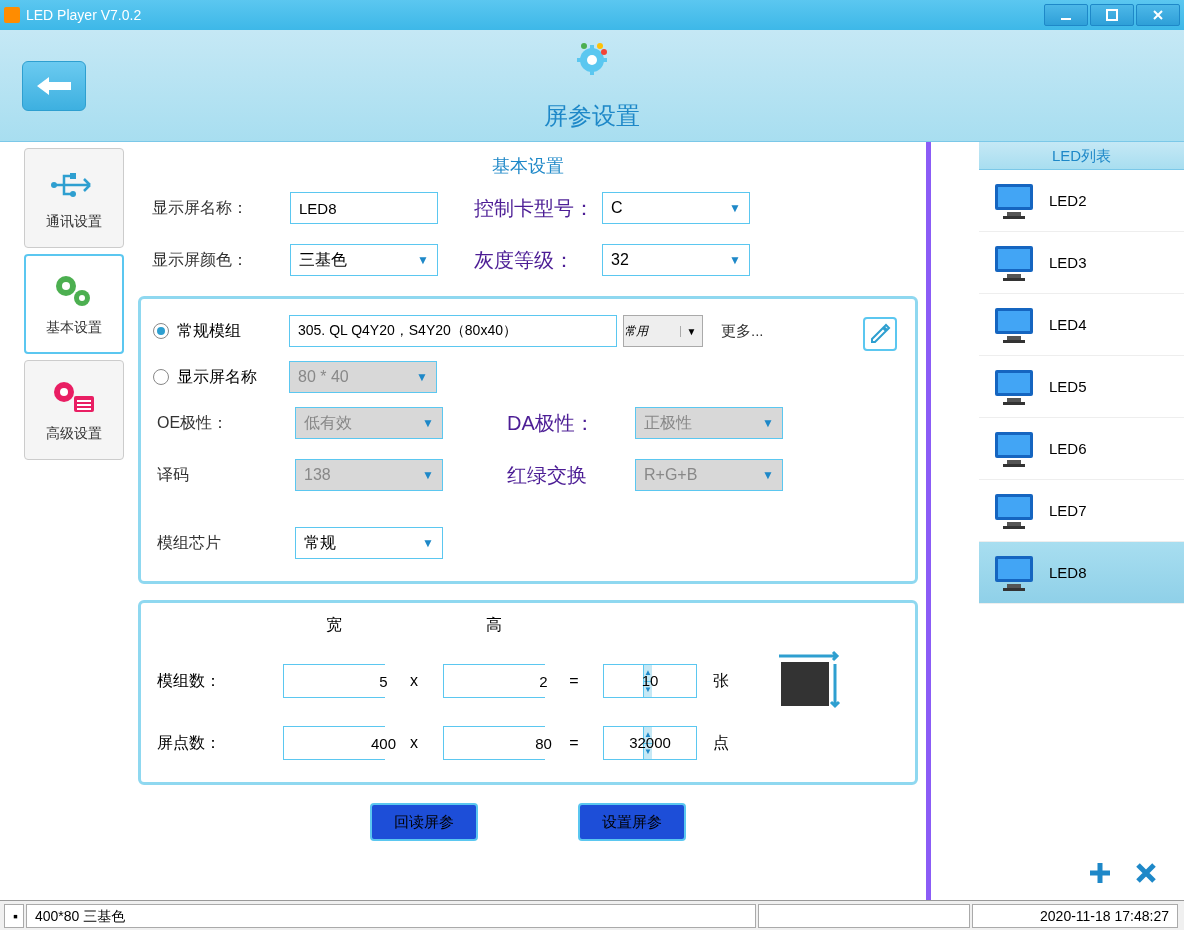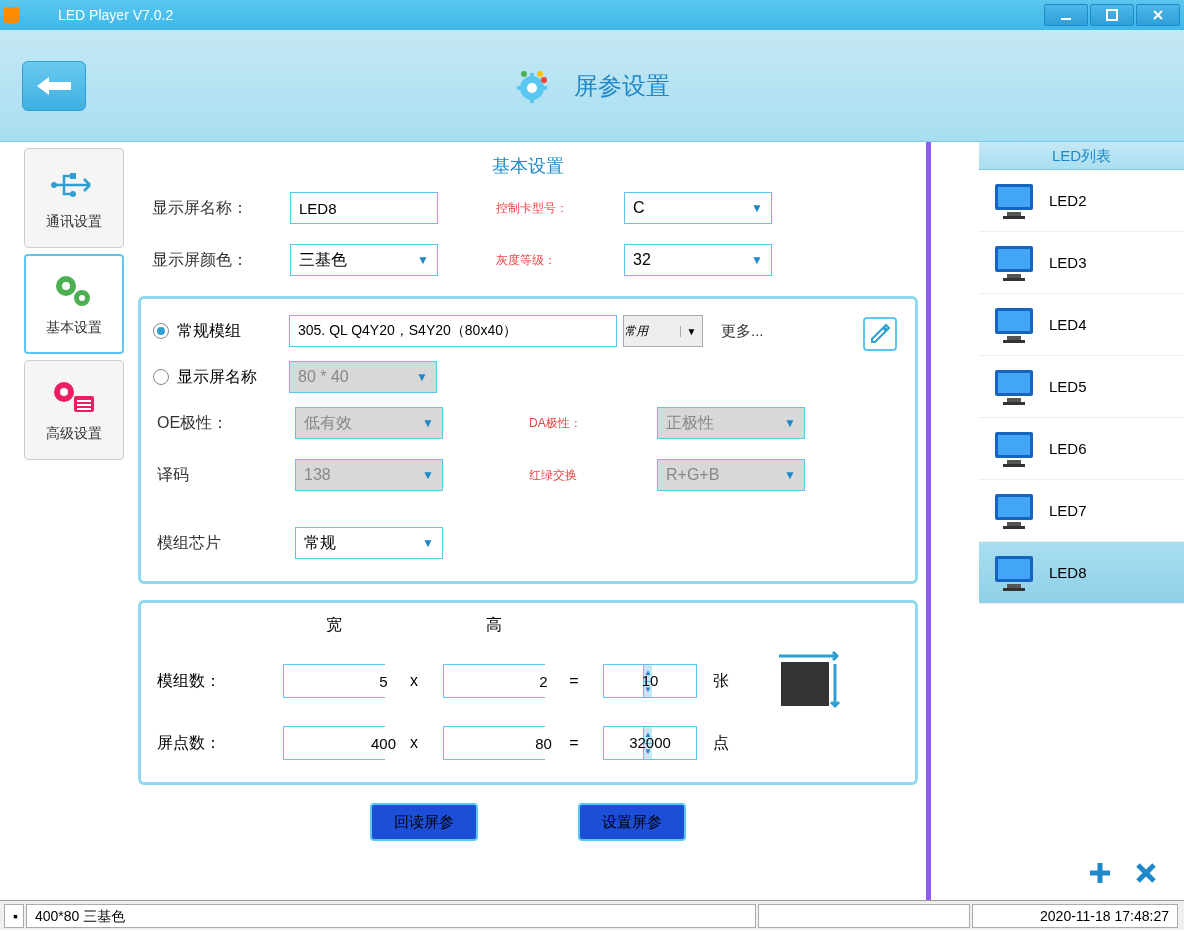--- a/index.html
+++ b/index.html
@@ -1,47 +1,47 @@
 <!DOCTYPE html>
 <html><head>
 <meta charset="utf-8">
 <style>
 * { box-sizing: border-box; margin: 0; padding: 0; font-family: "Microsoft YaHei", Arial, sans-serif; }
 body { width: 1184px; height: 932px; background: #fff; overflow: hidden; }
 
-.titlebar { height: 30px; background: linear-gradient(#5BC7F0, #3DB8E8); display: flex; align-items: center; padding: 0 4px; color: #fff; font-size: 14px; gap: 32px; }
+.titlebar { height: 30px; background: linear-gradient(#5BC7F0, #3DB8E8); display: flex; align-items: center; padding: 0 4px; color: #fff; font-size: 14px; }
 .titlebar .app-icon { width: 16px; height: 16px; margin-right: 6px; background: #FF8C00; border-radius: 2px; display: inline-block; }
 .titlebar .spacer { flex: 1; }
 .win-btns { display: flex; gap: 2px; }
 .win-btn { width: 44px; height: 22px; background: linear-gradient(#4DB8E8, #2E9FD8); border: 1px solid #1E88C8; border-radius: 2px; display: flex; align-items: center; justify-content: center; color: #fff; cursor: pointer; }
 .win-btn svg { width: 14px; height: 14px; }
 
 .toolbar { height: 112px; background: linear-gradient(#C5E8F5, #A8DEF0); border-bottom: 1px solid #7BC8E8; display: flex; align-items: center; padding: 0 22px; position: relative; }
 .back-btn { width: 64px; height: 50px; background: linear-gradient(#6BCAF0, #3DB0E0); border: 1px solid #2E9FD0; border-radius: 6px; display: flex; align-items: center; justify-content: center; cursor: pointer; }
-.page-title-wrap { position: absolute; left: 50%; transform: translateX(-50%); display: flex; align-items: center; gap: 24px; }
+.page-title-wrap { position: absolute; left: 50%; transform: translateX(-50%); display: flex; align-items: center; gap: 24px; flex-direction: column; }
 .gear-color-icon { width: 36px; height: 36px; position: relative; }
 .page-title { font-size: 24px; color: #1E88C8; }
 
 .main-area { display: flex; height: 758px; background: #fff; }
 .side-tabs { width: 130px; padding-top: 6px; padding-left: 24px; }
 .side-tab { width: 100px; height: 100px; border: 1px solid #ccc; border-radius: 4px; background: #F5F5F5; margin-bottom: 6px; display: flex; flex-direction: column; align-items: center; justify-content: center; cursor: pointer; gap: 8px; }
 .side-tab.active { background: #fff; border: 2px solid #5BC7F0; }
 .side-tab span { font-size: 14px; color: #333; }
 .tab-icon { width: 48px; height: 40px; display: flex; align-items: center; justify-content: center; }
 
 .content { flex: 1; padding: 6px 8px; }
 .section-title { text-align: center; font-size: 18px; color: #1E88C8; margin: 6px 0 14px; }
 .form-row { display: flex; align-items: center; margin-bottom: 20px; padding-left: 14px; }
 .form-label { width: 138px; font-size: 16px; color: #333; }
 .text-input { width: 148px; height: 32px; border: 1px solid #5BC7F0; padding: 0 8px; font-size: 15px; }
 .select-wrap { width: 148px; height: 32px; border: 1px solid #5BC7F0; background: #fff; display: flex; align-items: center; padding: 0 8px; position: relative; }
 .select-wrap.disabled { background: #D8D8D8; color: #888; }
 .select-wrap .tri { position: absolute; right: 8px; color: #1E88C8; font-size: 12px; }
 .gap { width: 36px; }
-.form-label2 { width: 128px; font-size: 12px; color: #ef4444; margin-left: 22px; }
+.form-label2 { width: 128px; font-size: 20px; color: #4c1d95; }
 
 .panel { border: 3px solid #8FD8F0; border-radius: 6px; padding: 16px 12px; margin-bottom: 16px; position: relative; }
 .radio-row { display: flex; align-items: center; margin-bottom: 14px; }
 .radio-wrap { display: flex; align-items: center; width: 136px; cursor: pointer; }
 .radio-circle { width: 16px; height: 16px; border: 1px solid #888; border-radius: 50%; margin-right: 8px; display: flex; align-items: center; justify-content: center; }
 .radio-circle.checked::after { content: ''; width: 8px; height: 8px; background: #2E9FD0; border-radius: 50%; }
 .wide-input { width: 328px; height: 32px; border: 1px solid #5BC7F0; padding: 0 8px; font-size: 14px; }
 .combo-btn { width: 80px; height: 32px; border: 1px solid #aaa; background: #EEE; margin-left: 6px; display: flex; align-items: center; }
 .combo-btn .lbl { flex: 1; text-align: left; font-size: 12px; font-style: italic; }
 .combo-btn .dd { width: 22px; border-left: 1px solid #aaa; text-align: center; font-size: 10px; }

